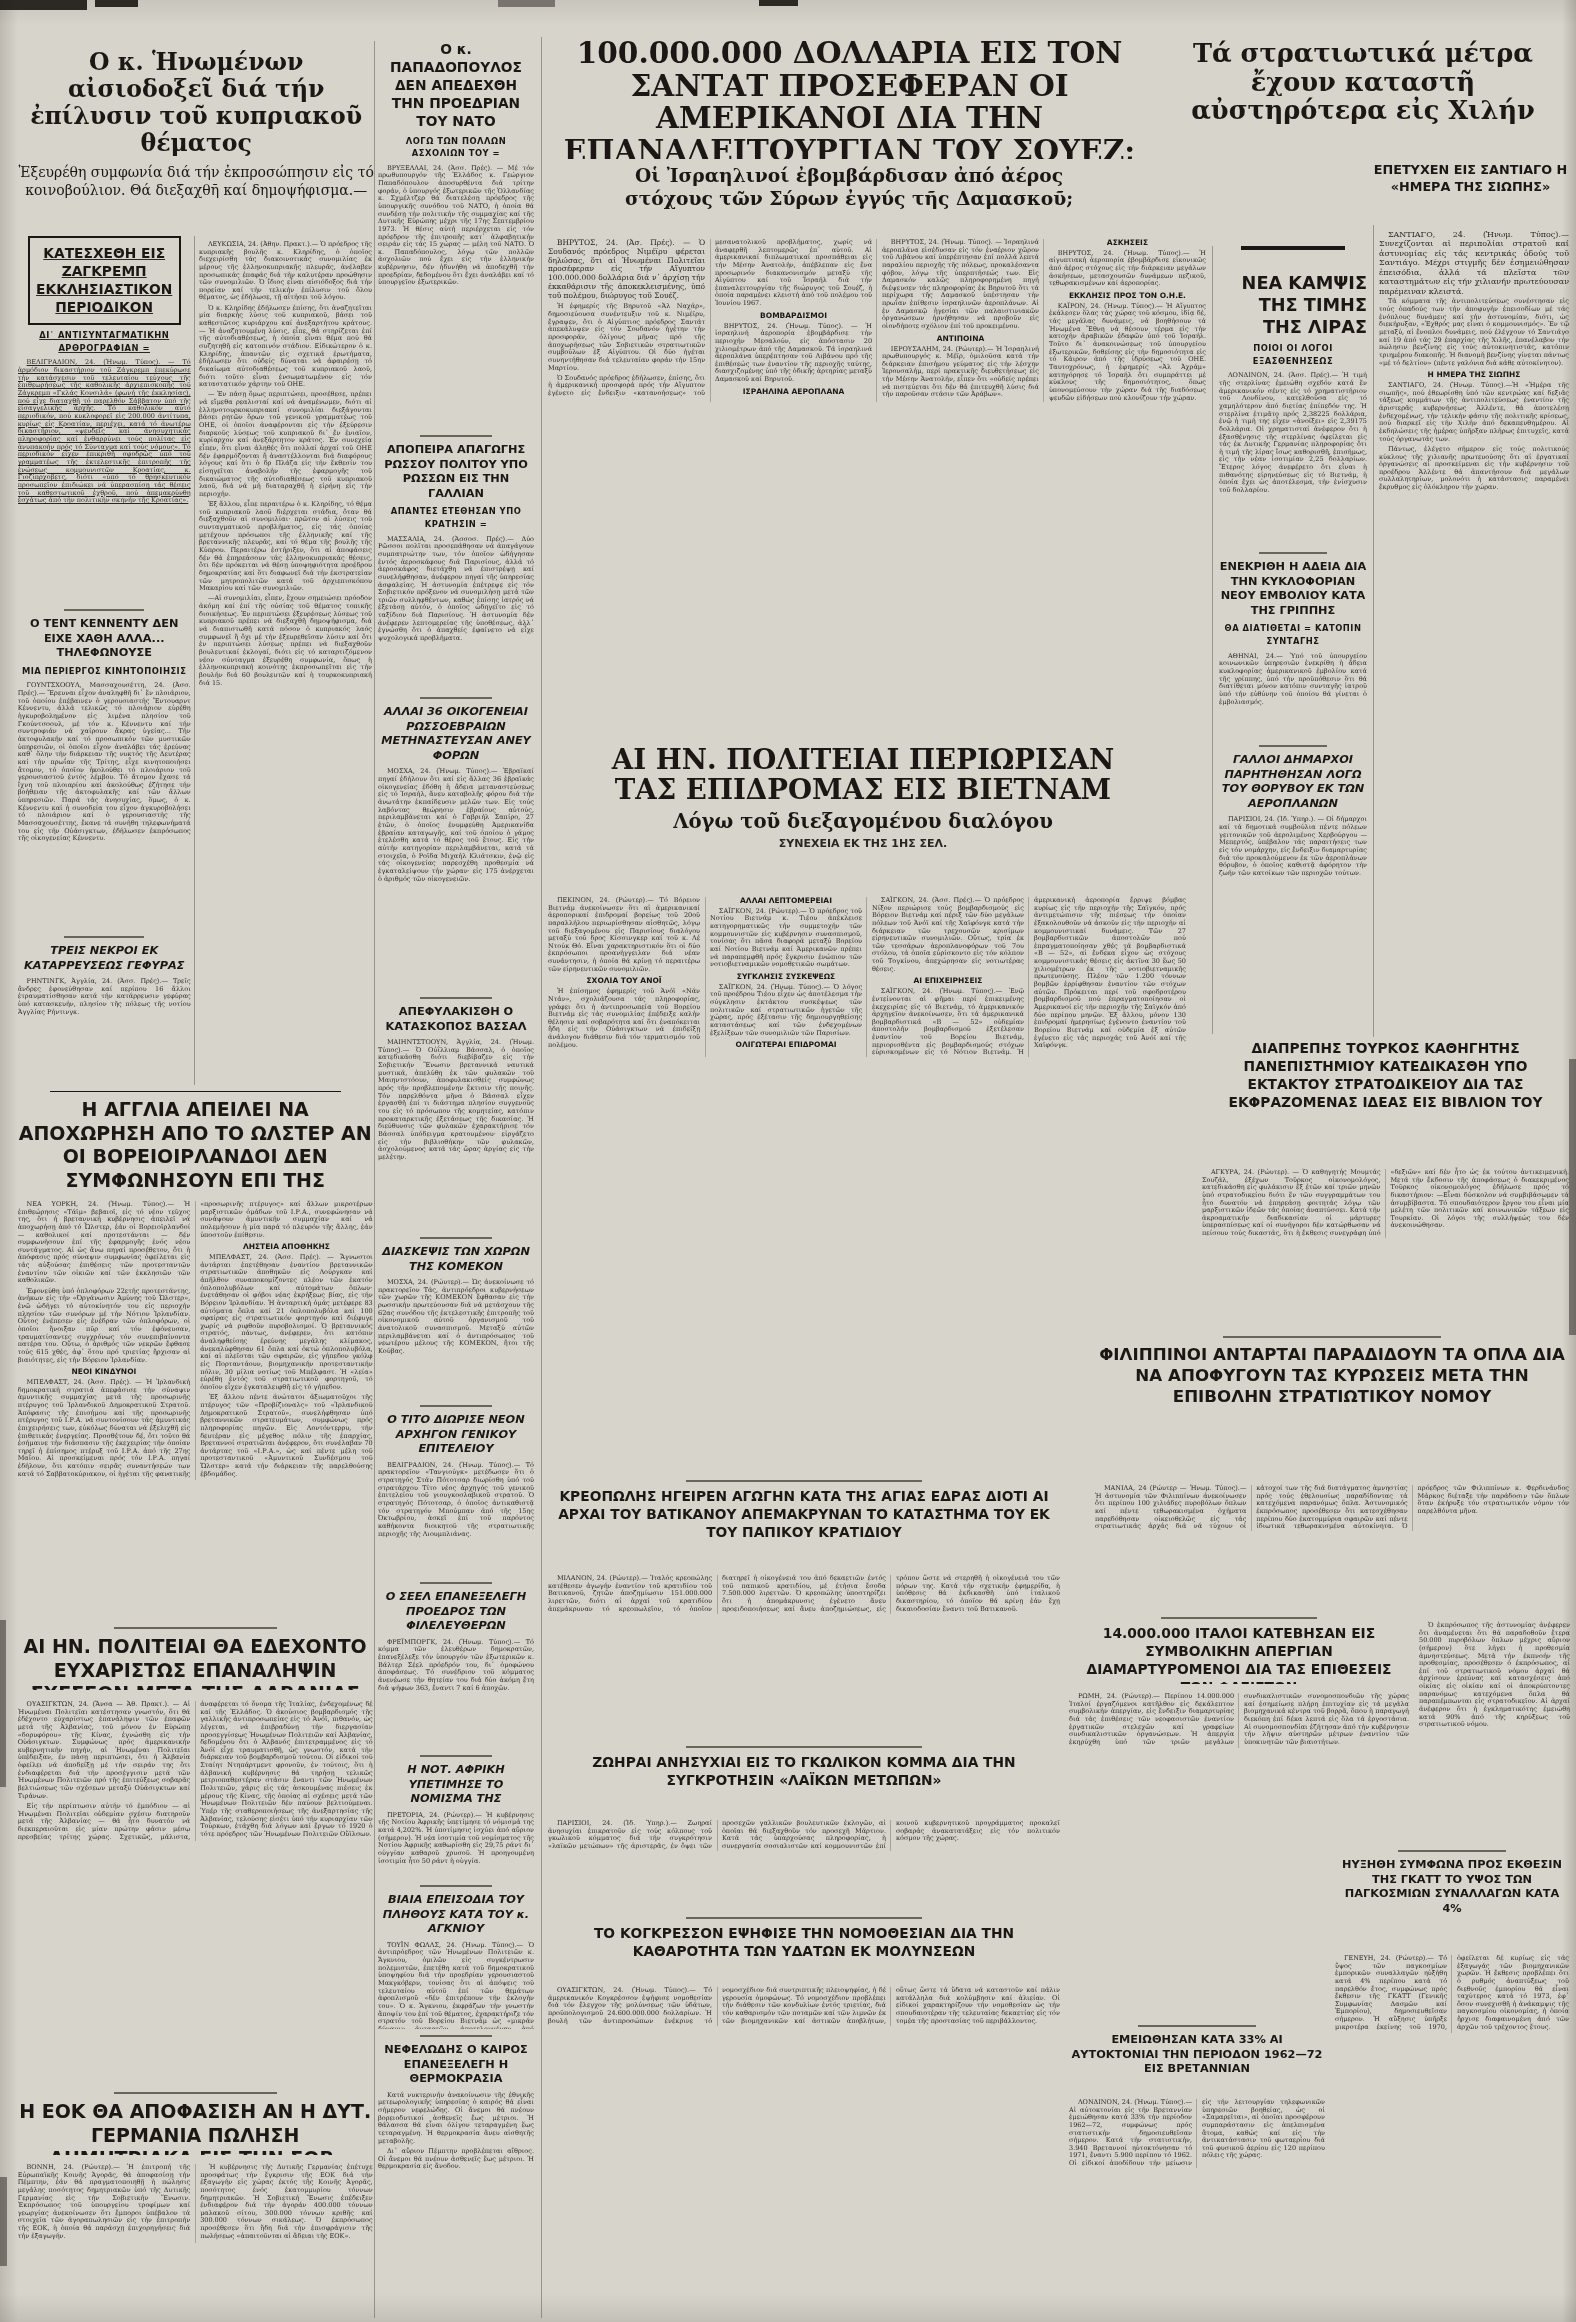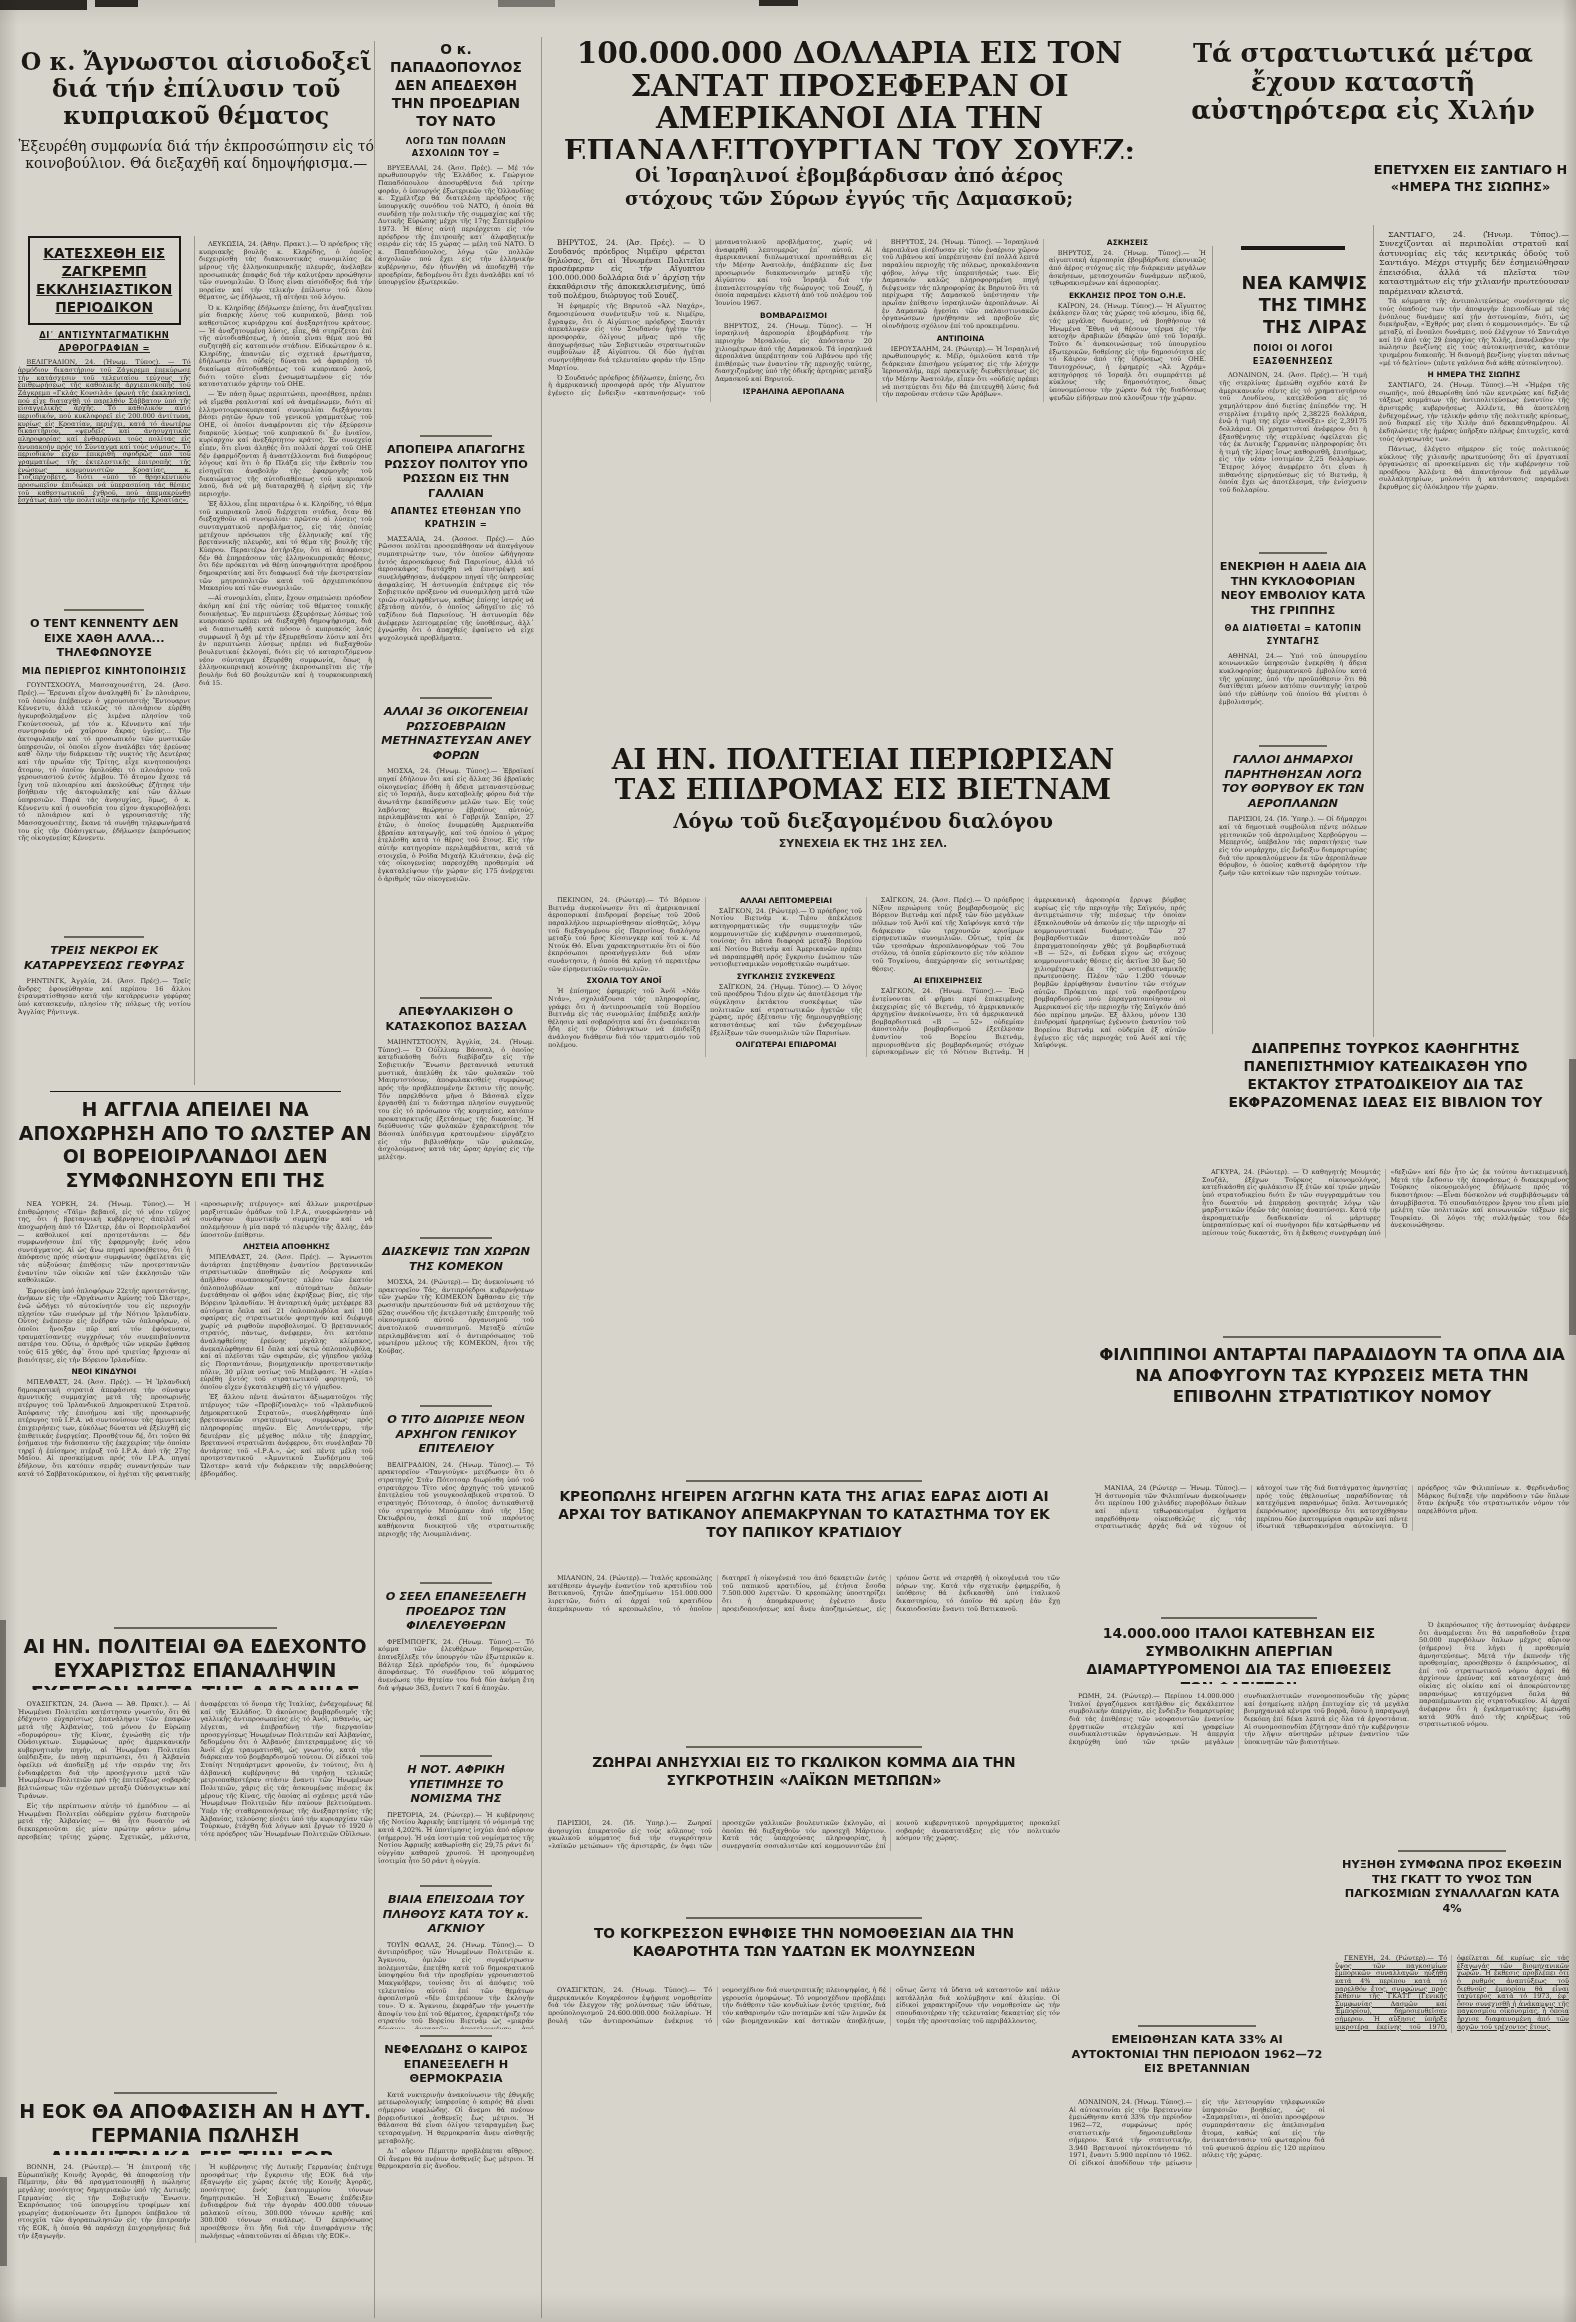--- a/index.html
+++ b/index.html
@@ -56,21 +56,21 @@
 <div class="artifact f" style="left:0;top:1620px;width:5.9px;height:167px;"></div>
 <div class="artifact f" style="left:0;top:2177px;width:6.9px;height:89px;"></div>
 
 <div class="vrule" style="left:194px;top:236px;height:849px;"></div>
 <div class="vrule" style="left:374px;top:41px;height:2277px;"></div>
 <div class="vrule" style="left:541px;top:37px;height:2281px;"></div>
 <div class="vrule" style="left:1212px;top:246px;height:788px;"></div>
 <div class="vrule" style="left:1373px;top:225px;height:812px;"></div>
 
 <div class="story" style="left:17.7px;top:49px;width:357px;height:183px;">
-  <div class="t-lg">Ο κ. Ἄγνωστοι αἰσιοδοξεῖ διά τήν ἐπίλυσιν τοῦ κυπριακοῦ θέματος</div>
+  <div class="t-lg">Ο κ. Ἡνωμένων αἰσιοδοξεῖ διά τήν ἐπίλυσιν τοῦ κυπριακοῦ θέματος</div>
   <div class="deck" style="margin-top:7.9px;">Ἐξευρέθη συμφωνία διά τήν ἐκπροσώπησιν εἰς τό κοινοβούλιον. Θά διεξαχθῆ καί δημοψήφισμα.—</div>
 </div>
 <div class="story" style="left:199px;top:236px;width:173px;height:849px;">
   <div class="body">
     <p>ΛΕΥΚΩΣΙΑ, 24. (Ἀθην. Πρακτ.).— Ὁ πρόεδρος τῆς κυπριακῆς βουλῆς κ. Κληρίδης, ὁ ὁποῖος διεχειρίσθη τάς διακοινοτικάς συνομιλίας ἐκ μέρους τῆς ἑλληνοκυπριακῆς πλευρᾶς, ἀνέλαβεν προσωπικάς ἐπαφάς διά τήν καλυτέραν προώθησιν τῶν συνομιλιῶν. Ὁ ἴδιος εἶναι αἰσιόδοξος διά τήν πορείαν καί τήν τελικήν ἐπίλυσιν τοῦ ὅλου θέματος, ὡς ἐδήλωσε, τῇ αἰτήσει τοῦ λόγου.</p>
     <p>Ὁ κ. Κληρίδης ἐδήλωσεν ἐπίσης, ὅτι ἀναζητεῖται μία διαρκής λύσις τοῦ κυπριακοῦ, βάσει τοῦ καθεστῶτος κυριάρχου καί ἀνεξαρτήτου κράτους. — Ἡ ἀναζητουμένη λύσις, εἶπε, θά στηρίζεται ἐπί τῆς αὐτοδιαθέσεως, ἡ ὁποία εἶναι θέμα πού θά συζητηθῆ εἰς κατοπινόν στάδιον. Εἰδικώτερον ὁ κ. Κληρίδης, ἀπαντῶν εἰς σχετικά ἐρωτήματα, ἐδήλωσεν ὅτι οὐδείς δύναται νά ἀφαιρέσῃ τό δικαίωμα αὐτοδιαθέσεως τοῦ κυπριακοῦ λαοῦ, διότι τοῦτο εἶναι ἐνσωματωμένον εἰς τόν καταστατικόν χάρτην τοῦ ΟΗΕ.</p>
     <p>— Ἐν πάσῃ ὅμως περιπτώσει, προσέθεσε, πρέπει νά εἴμεθα ρεαλισταί καί νά ἀναμένωμεν, διότι αἱ ἑλληνοτουρκοκυπριακαί συνομιλίαι διεξάγονται βάσει ρητῶν ὅρων τοῦ γενικοῦ γραμματέως τοῦ ΟΗΕ, οἱ ὁποῖοι ἀναφέρονται εἰς τήν ἐξεύρεσιν διαρκοῦς λύσεως τοῦ κυπριακοῦ δι᾽ ἕν ἑνιαῖον, κυρίαρχον καί ἀνεξάρτητον κράτος. Ἐν συνεχείᾳ εἶπεν, ὅτι εἶναι ἀληθές ὅτι πολλαί ἀρχαί τοῦ ΟΗΕ δέν ἐφαρμόζονται ἤ ἀναστέλλονται διά διαφόρους λόγους καί ὅτι ὁ δρ Πλάζα εἰς τήν ἔκθεσίν του εἰσηγεῖται ἀναβολήν τῆς ἐφαρμογῆς τοῦ δικαιώματος τῆς αὐτοδιαθέσεως τοῦ κυπριακοῦ λαοῦ, διά νά μή διαταραχθῆ ἡ εἰρήνη εἰς τήν περιοχήν.</p>
     <p>Ἐξ ἄλλου, εἶπε περαιτέρω ὁ κ. Κληρίδης, τό θέμα τοῦ κυπριακοῦ λαοῦ διέρχεται στάδια, ὅταν θά διεξαχθοῦν αἱ συνομιλίαι· πρῶτον αἱ λύσεις τοῦ συνταγματικοῦ προβλήματος, εἰς τάς ὁποίας μετέχουν πρόσωποι τῆς ἑλληνικῆς καί τῆς βρεταννικῆς πλευρᾶς, καί τό θέμα τῆς βουλῆς τῆς Κύπρου. Περαιτέρω ἐστήριξεν, ὅτι αἱ ἀποφάσεις δέν θά ἐπηρεάσουν τάς ἑλληνοκυπριακάς θέσεις, ὅτι δέν πρόκειται νά θέσῃ ὑποψηφιότητα προέδρου δημοκρατίας καί ὅτι διαφωνεῖ διά τήν ἐκστρατείαν τῶν μητροπολιτῶν κατά τοῦ ἀρχιεπισκόπου Μακαρίου καί τῶν συνομιλιῶν.</p>
     <p>—Αἱ συνομιλίαι, εἶπεν, ἔχουν σημειώσει πρόοδον ἀκόμη καί ἐπί τῆς οὐσίας τοῦ θέματος τοπικῆς διοικήσεως. Ἐν περιπτώσει ἐξευρέσεως λύσεως τοῦ κυπριακοῦ πρέπει νά διεξαχθῆ δημοψήφισμα, διά νά διαπιστωθῆ κατά πόσον ὁ κυπριακός λαός συμφωνεῖ ἤ ὄχι μέ τήν ἐξευρεθεῖσαν λύσιν καί ὅτι ἐν περιπτώσει λύσεως πρέπει νά διεξαχθοῦν βουλευτικαί ἐκλογαί, διότι εἰς τό καταρτιζόμενον νέον σύνταγμα ἐξευρέθη συμφωνία, ὅπως ἡ ἑλληνοκυπριακή κοινότης ἐκπροσωπεῖται εἰς τήν βουλήν διά 60 βουλευτῶν καί ἡ τουρκοκυπριακή διά 15.</p>
   </div>
@@ -348,21 +348,21 @@
 </div>
 <div class="story" style="left:1069px;top:1688px;width:340px;height:333px;">
   <div class="body cols2">
       <p>ΡΩΜΗ, 24. (Ρώυτερ).— Περίπου 14.000.000 Ἰταλοί ἐργαζόμενοι κατῆλθον εἰς δεκάλεπτον συμβολικήν ἀπεργίαν, εἰς ἔνδειξιν διαμαρτυρίας διά τάς ἐπιθέσεις τῶν νεοφασιστῶν ἐναντίον ἐργατικῶν στελεχῶν καί γραφείων συνδικαλιστικῶν ὀργανώσεων. Ἡ ἀπεργία ἐκηρύχθη ὑπό τῶν τριῶν μεγάλων συνδικαλιστικῶν συνομοσπονδιῶν τῆς χώρας καί ἐσημείωσε πλήρη ἐπιτυχίαν εἰς τά μεγάλα βιομηχανικά κέντρα τοῦ βορρᾶ, ὅπου ἡ παραγωγή διεκόπη ἐπί δέκα λεπτά εἰς ὅλα τά ἐργοστάσια. Αἱ συνομοσπονδίαι ἐζήτησαν ἀπό τήν κυβέρνησιν τήν λῆψιν αὐστηρῶν μέτρων ἐναντίον τῶν ὑποκινητῶν τῶν βιαιοτήτων.</p>
     </div>
 </div>
 
 <div class="story tsep" style="left:1335px;top:1850px;width:234px;height:97px;">
   <div class="t-mini">ΗΥΞΗΘΗ ΣΥΜΦΩΝΑ ΠΡΟΣ ΕΚΘΕΣΙΝ ΤΗΣ ΓΚΑΤΤ ΤΟ ΥΨΟΣ ΤΩΝ ΠΑΓΚΟΣΜΙΩΝ ΣΥΝΑΛΛΑΓΩΝ ΚΑΤΑ 4%</div>
 </div>
-<div class="story" style="left:1335px;top:1950px;width:234px;height:368px;text-decoration:underline;">
+<div class="story" style="left:1335px;top:1950px;width:234px;height:368px;">
   <div class="body cols2">
       <p>ΓΕΝΕΥΗ, 24. (Ρώυτερ).— Τό ὕψος τῶν παγκοσμίων ἐμπορικῶν συναλλαγῶν ηὐξήθη κατά 4% περίπου κατά τό παρελθόν ἔτος, συμφώνως πρός ἔκθεσιν τῆς ΓΚΑΤΤ (Γενικῆς Συμφωνίας Δασμῶν καί Ἐμπορίου), δημοσιευθεῖσαν σήμερον. Ἡ αὔξησις ὑπῆρξε μικροτέρα ἐκείνης τοῦ 1970, ὀφείλεται δέ κυρίως εἰς τάς ἐξαγωγάς τῶν βιομηχανικῶν χωρῶν. Ἡ ἔκθεσις προβλέπει ὅτι ὁ ρυθμός ἀναπτύξεως τοῦ διεθνοῦς ἐμπορίου θά εἶναι ταχύτερος κατά τό 1973, ἐφ᾽ ὅσον συνεχισθῆ ἡ ἀνάκαμψις τῆς παγκοσμίου οἰκονομίας, ἡ ὁποία ἤρχισε διαφαινομένη ἀπό τῶν ἀρχῶν τοῦ τρέχοντος ἔτους.</p>
     </div>
 </div>
 
 <div class="story tsep" style="left:1069px;top:2025px;width:256px;height:65px;">
   <div class="t-mini">ΕΜΕΙΩΘΗΣΑΝ ΚΑΤΑ 33% ΑΙ ΑΥΤΟΚΤΟΝΙΑΙ ΤΗΝ ΠΕΡΙΟΔΟΝ 1962—72 ΕΙΣ ΒΡΕΤΑΝΝΙΑΝ</div>
 </div>
 <div class="story" style="left:1069px;top:2094px;width:256px;height:225px;">
   <div class="body cols2">

